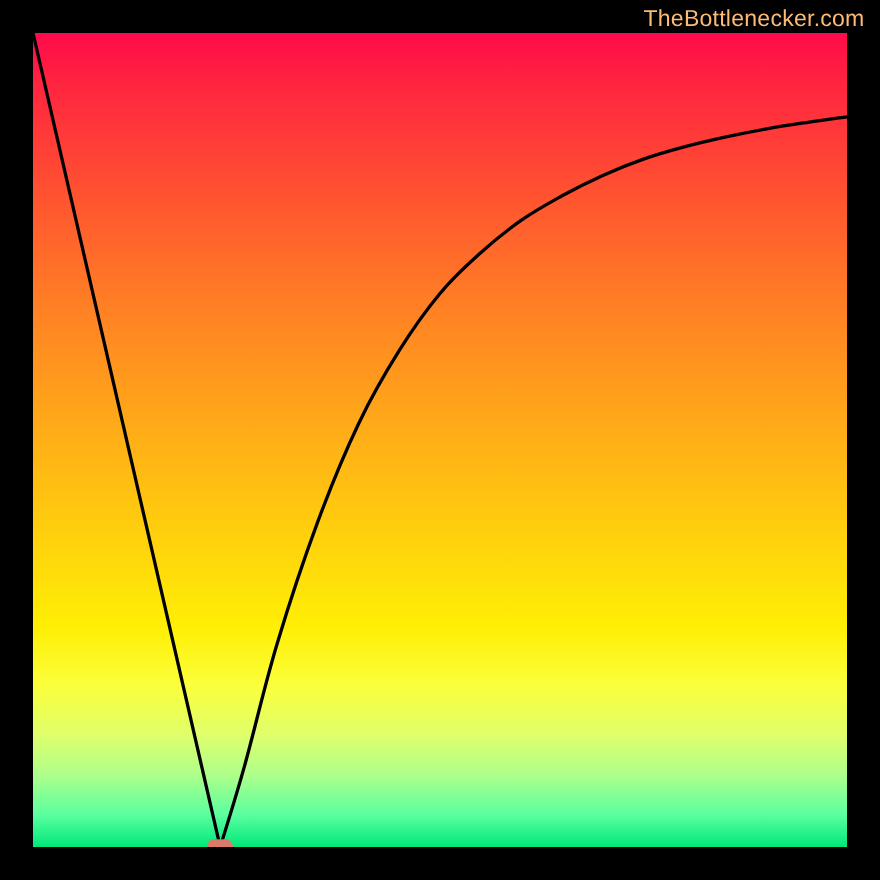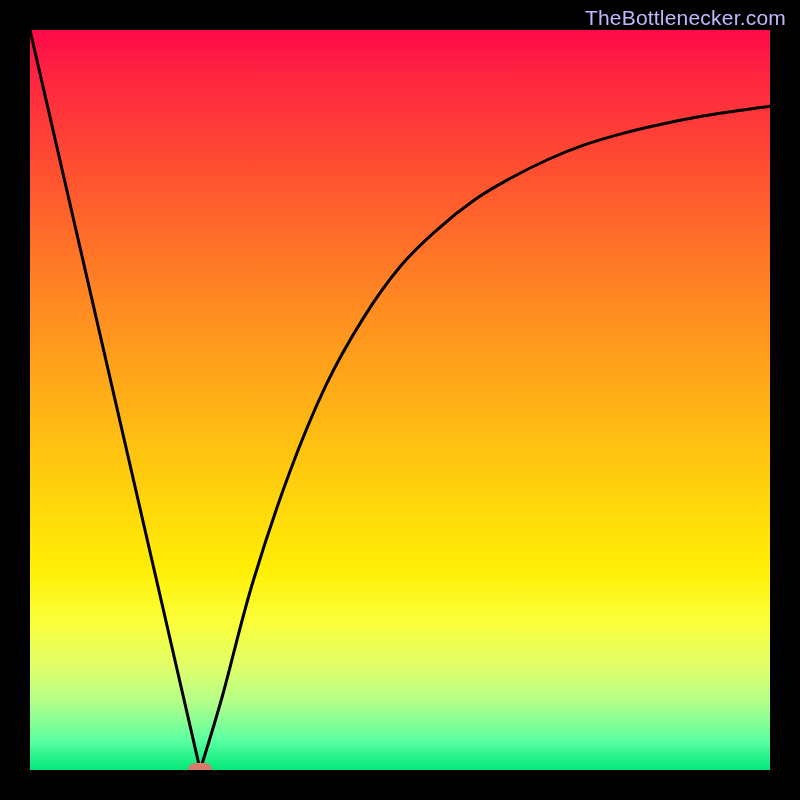--- a/index.html
+++ b/index.html
@@ -58,21 +58,21 @@
     position: absolute;
     width: 24px;
     height: 14px;
     border-radius: 7px;
     transform: translate(-50%, -50%);
   }
   .watermark {
     position: absolute;
     top: 6px;
     right: 14px;
-    color: #c4b5fd;
+    color: #fdba74;
     font-size: 21px;
     font-weight: 500;
     letter-spacing: 0.2px;
     user-select: none;
   }
 </style>
 </head>
 <body>
 
 <div class="frame">

